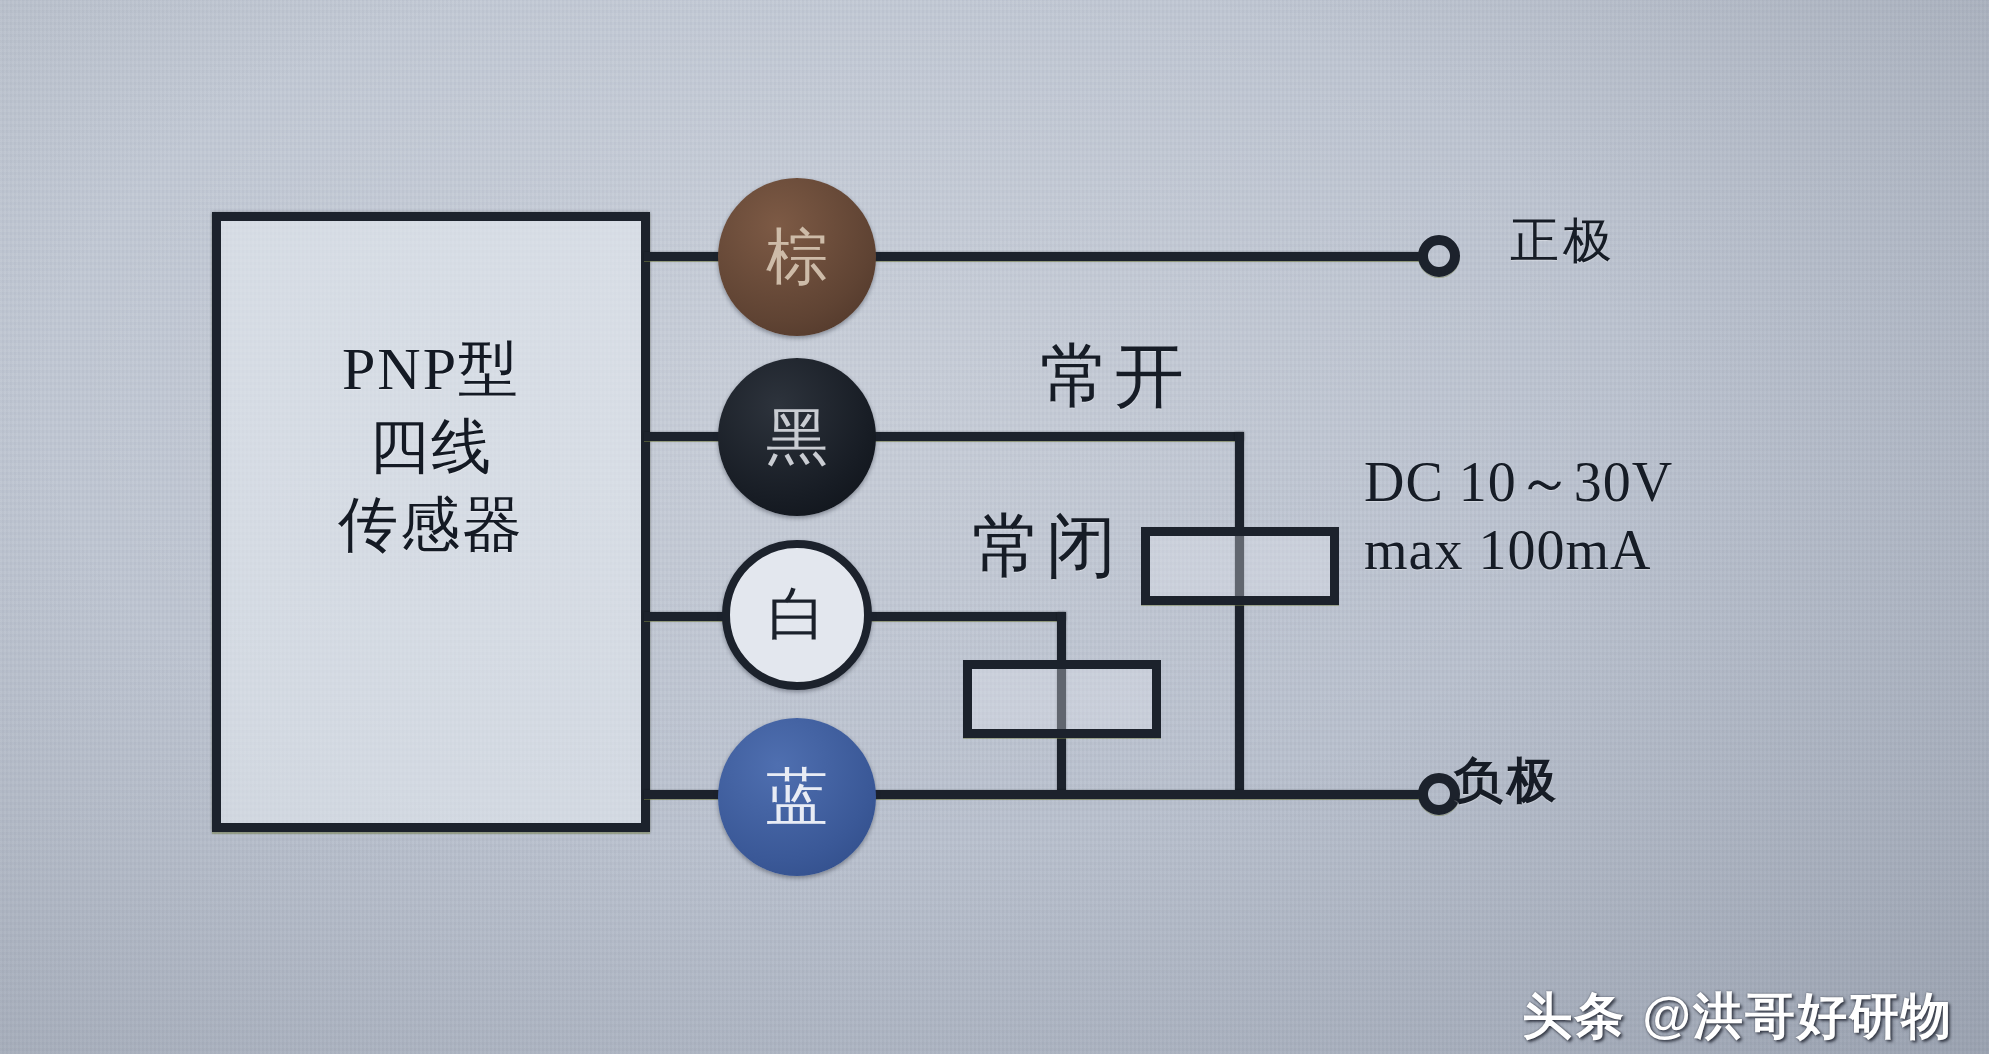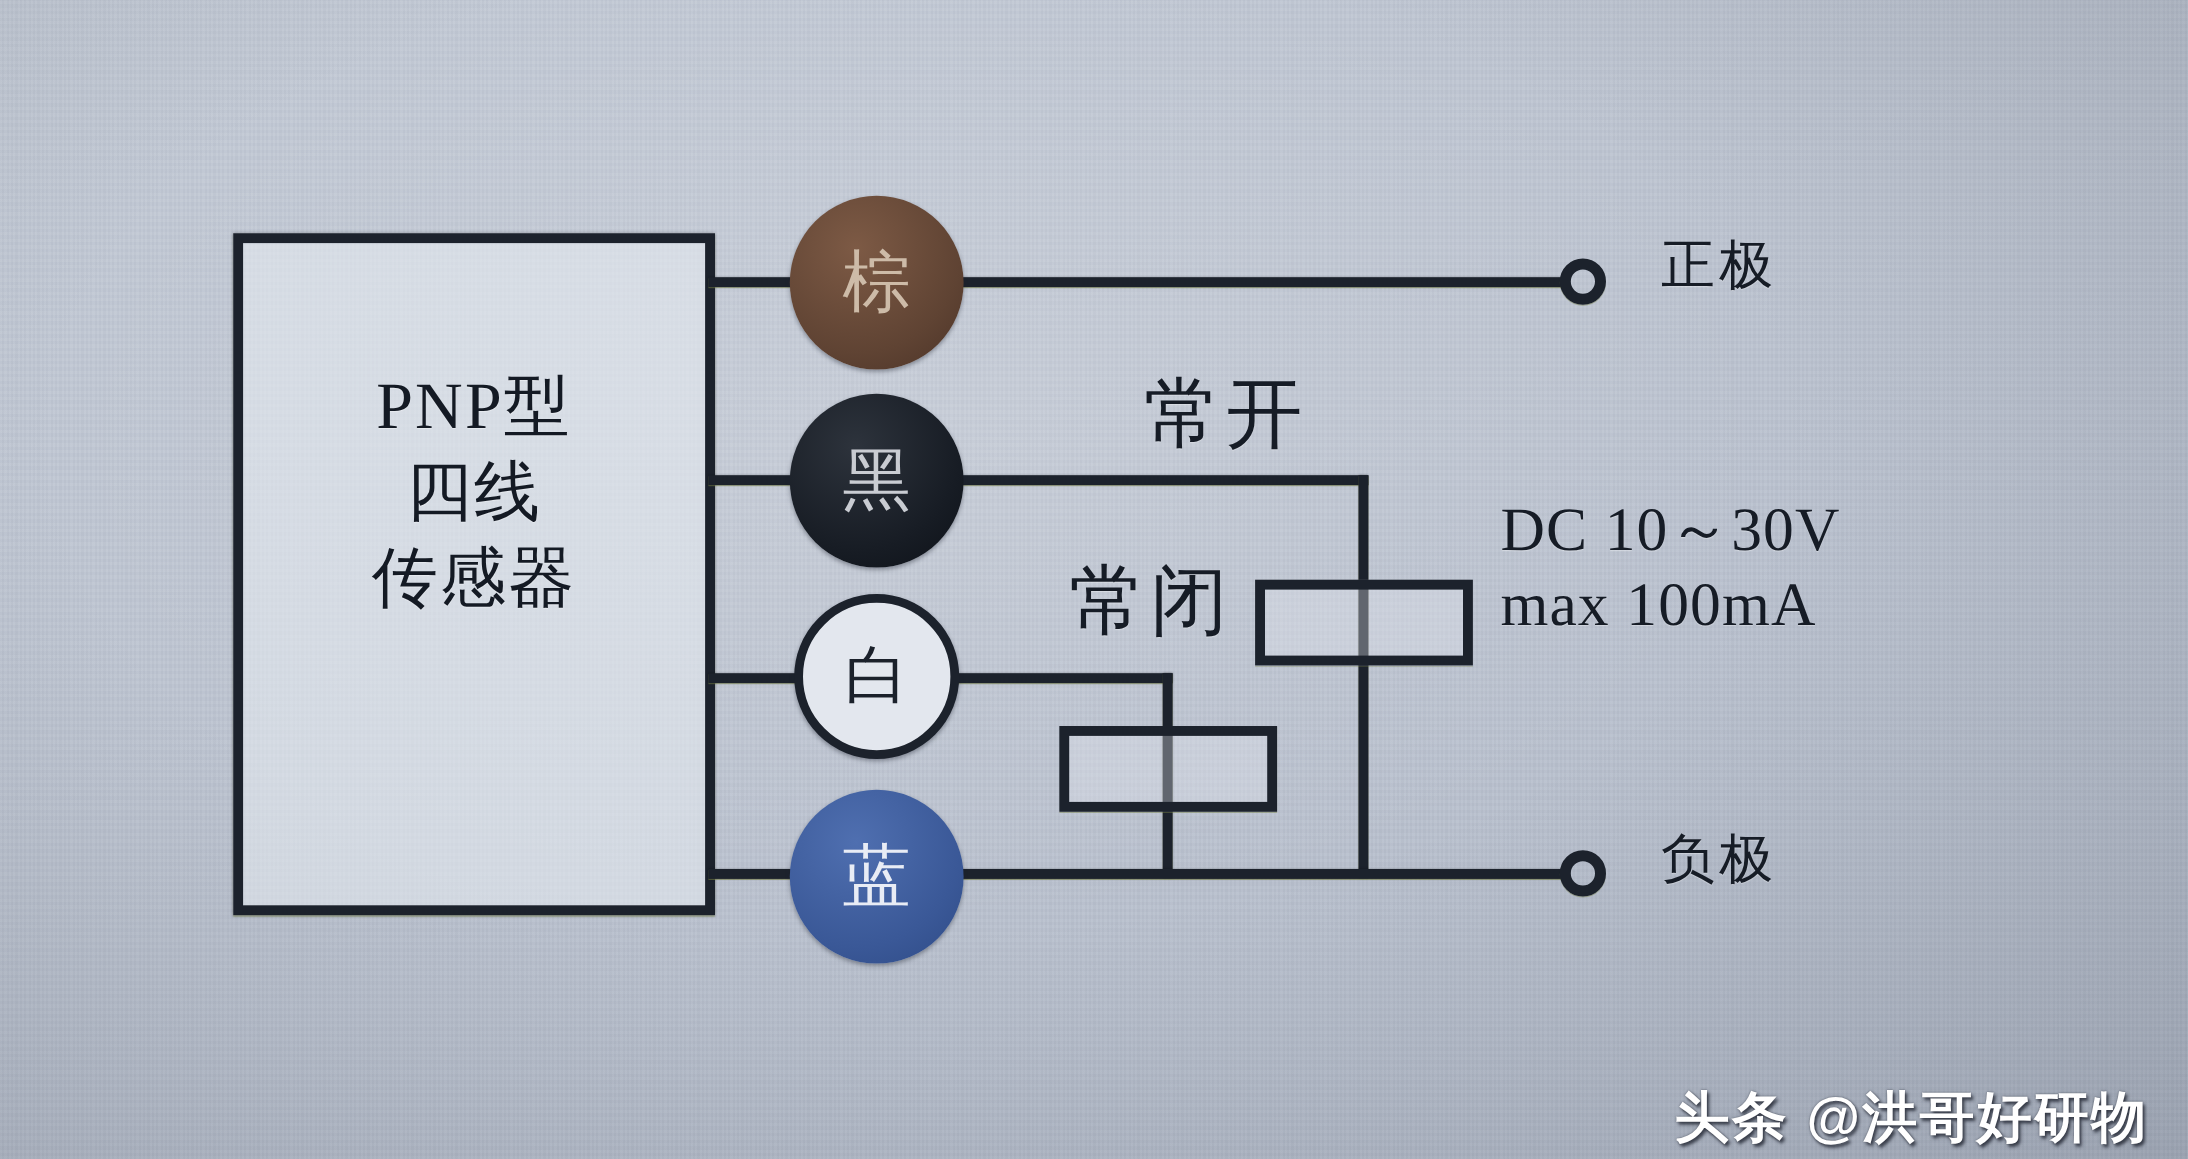--- a/index.html
+++ b/index.html
@@ -191,21 +191,21 @@
 
   <div class="ink" style="left:866px; top:612px; width:200px; height:9px;"></div>
 
   <div class="ink" style="left:1057px; top:612px; width:9px; height:186px;"></div>
 
   <div class="load" style="left:963px; top:660px; width:198px; height:78px;"></div>
   <span class="anno anno-cn" style="left:936px; top:500px;margin-left:36px;">常闭</span>
 
   <div class="ink" style="left:866px; top:790px; width:560px; height:9px;"></div>
   <div class="terminal" style="left:1418px; top:773px;"></div>
-  <span class="anno anno-term" style="left:1510px; top:748px;">负极</span>
+  <span class="anno anno-term" style="left:1454px; top:748px;font-weight:bold;">负极</span>
 
   <div class="anno anno-spec" style="left:1364px; top:448px;">
     <div>DC 10～30V</div>
     <div>max 100mA</div>
   </div>
 
   <div class="watermark">头条 @洪哥好研物</div>
 
 </div>
 

